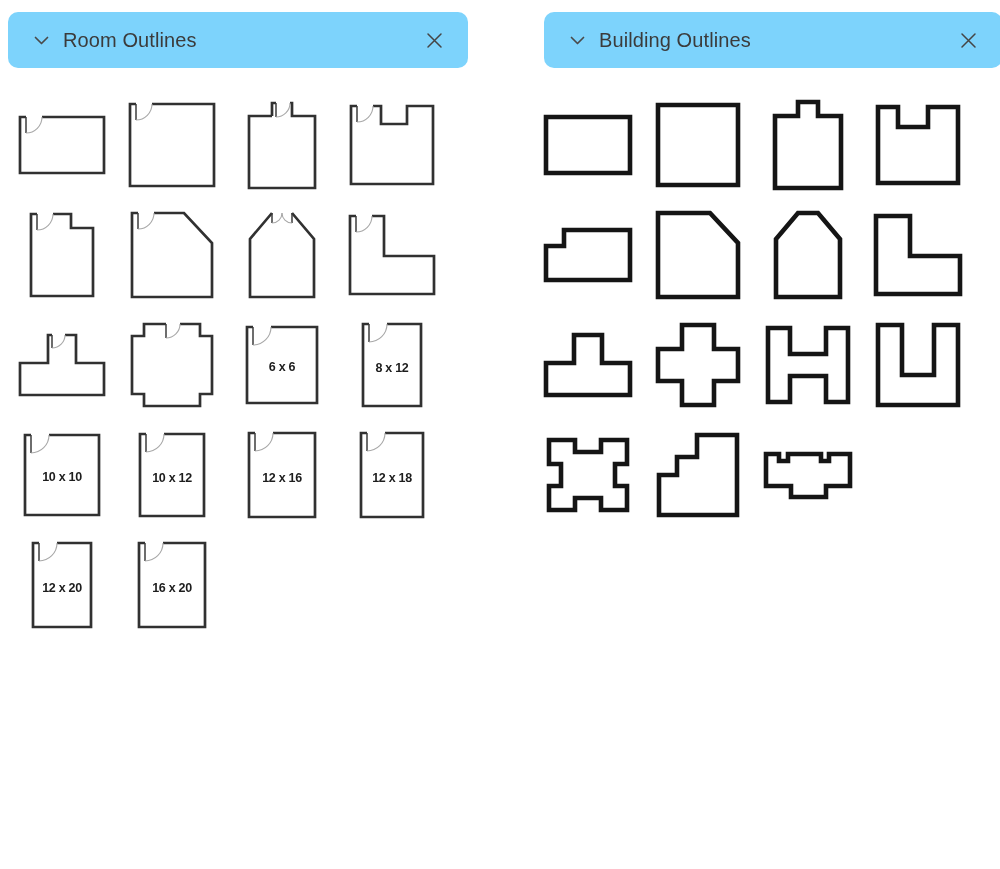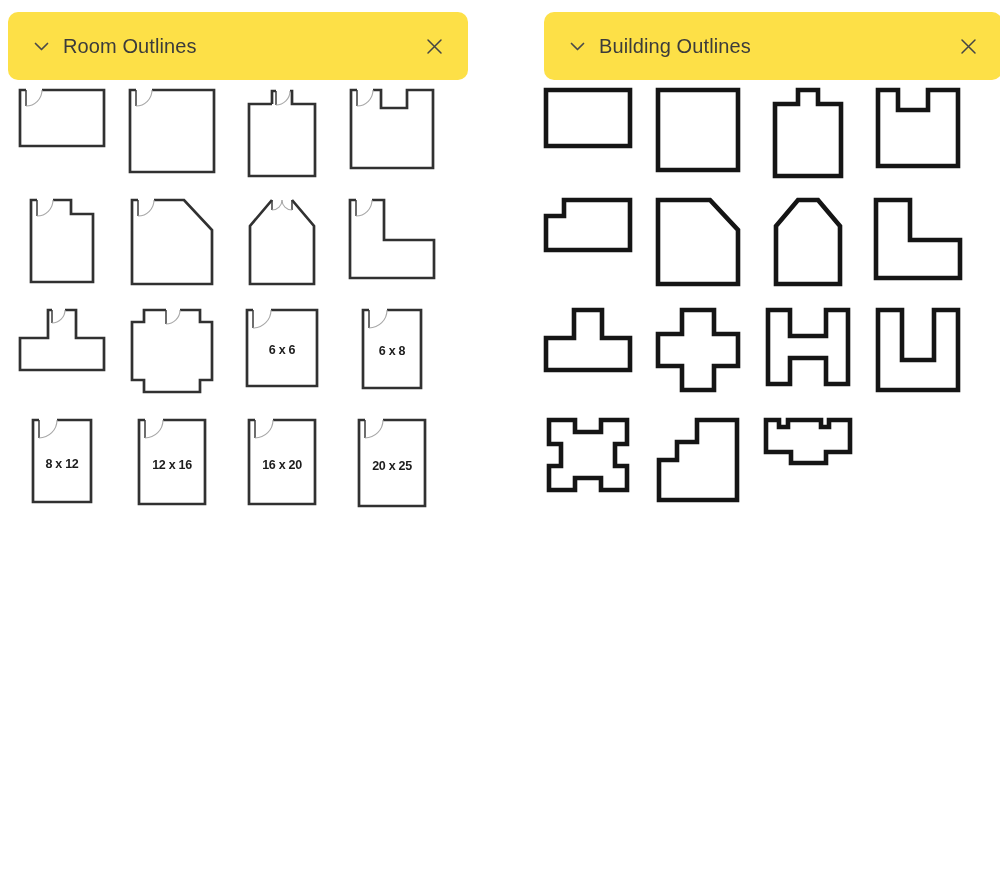--- a/index.html
+++ b/index.html
@@ -2,40 +2,40 @@
 <html><head>
 <meta charset="utf-8">
 <style>
   html,body{margin:0;padding:0;}
   body{
     width:1000px;height:869px;position:relative;background:#ffffff;
     font-family:"Liberation Sans",sans-serif;overflow:hidden;
   }
   
   .panel-hdr{
-    position:absolute;top:12px;height:68px;background:#fde047;border-radius:10px;
+    position:absolute;top:12px;height:56px;background:#7dd3fc;border-radius:10px;
     display:flex;align-items:center;padding:0 25px 0 26px;box-sizing:border-box;
     cursor:pointer;
   }
   .hdr-left{left:8px;width:460px;}
   .hdr-right{left:544px;width:458px;}
   .chev-btn,.close-btn{display:flex;align-items:center;justify-content:center;background:none;border:none;padding:0;cursor:pointer;}
   .chev svg,.chev{display:block;}
   .chev path{fill:none;stroke:#4a4a4a;stroke-width:1.7;stroke-linecap:round;stroke-linejoin:round;}
   .x path{fill:none;stroke:#454545;stroke-width:1.5;stroke-linecap:round;}
   .hdr-title{margin-left:14px;font-size:20px;font-weight:500;color:#3b3b3b;letter-spacing:0.1px;}
   .close-btn{margin-left:auto;}
   
   .grid{
     position:absolute;top:90px;display:grid;
     grid-template-columns:repeat(4,110px);grid-auto-rows:110px;
   }
   .grid-left{left:7px;}
   .grid-right{left:533px;}
-  .cell{display:flex;justify-content:center;cursor:pointer;}
+  .cell{display:flex;align-items:center;justify-content:center;cursor:pointer;}
   
   .room-svg .wall{fill:none;stroke:#313131;stroke-width:2.7;}
   .bld-svg  .wall{fill:none;stroke:#151515;stroke-width:4.6;}
   .leaf{fill:none;stroke:#3c3c3c;stroke-width:1.5;}
   .arc{fill:none;stroke:#a8a8a8;stroke-width:1.1;}
   .dim{font-family:"Liberation Sans",sans-serif;font-size:12.5px;font-weight:700;fill:#1d1d1d;letter-spacing:-0.3px;}
 </style>
 </head>
 <body>
 
@@ -142,59 +142,75 @@
     </div>
     <div class="cell">
       <svg class="room-svg" width="70" height="76" viewBox="0 0 70 76" style="overflow:visible">
         <path class="wall" d="M 6 0 H 0 V 76 H 70 V 0 H 24"></path>
         <path class="leaf" d="M 6 0 V 18"></path>
         <path class="arc" d="M 6 18 A 18 18 0 0 0 24 0"></path>
         <text class="dim" x="35" y="44" text-anchor="middle">6 x 6</text>
       </svg>
     </div>
     <div class="cell">
-      <svg class="room-svg" width="58" height="78" viewBox="0 0 58 78" style="overflow:visible">
-        <path class="wall" d="M 6 0 H 0 V 78 H 58 V 0 H 24"></path>
-        <path class="leaf" d="M 6 0 V 18"></path>
-        <path class="arc" d="M 6 18 A 18 18 0 0 0 24 0"></path>
-        <text class="dim" x="29" y="45" text-anchor="middle">6 x 8</text>
-      </svg>
-    </div>
-    <div class="cell">
       <svg class="room-svg" width="58" height="82" viewBox="0 0 58 82" style="overflow:visible">
         <path class="wall" d="M 6 0 H 0 V 82 H 58 V 0 H 24"></path>
         <path class="leaf" d="M 6 0 V 18"></path>
         <path class="arc" d="M 6 18 A 18 18 0 0 0 24 0"></path>
         <text class="dim" x="29" y="48" text-anchor="middle">8 x 12</text>
       </svg>
     </div>
     <div class="cell">
+      <svg class="room-svg" width="74" height="80" viewBox="0 0 74 80" style="overflow:visible">
+        <path class="wall" d="M 6 0 H 0 V 80 H 74 V 0 H 24"></path>
+        <path class="leaf" d="M 6 0 V 18"></path>
+        <path class="arc" d="M 6 18 A 18 18 0 0 0 24 0"></path>
+        <text class="dim" x="37" y="46" text-anchor="middle">10 x 10</text>
+      </svg>
+    </div>
+    <div class="cell">
+      <svg class="room-svg" width="64" height="82" viewBox="0 0 64 82" style="overflow:visible">
+        <path class="wall" d="M 6 0 H 0 V 82 H 64 V 0 H 24"></path>
+        <path class="leaf" d="M 6 0 V 18"></path>
+        <path class="arc" d="M 6 18 A 18 18 0 0 0 24 0"></path>
+        <text class="dim" x="32" y="48" text-anchor="middle">10 x 12</text>
+      </svg>
+    </div>
+    <div class="cell">
       <svg class="room-svg" width="66" height="84" viewBox="0 0 66 84" style="overflow:visible">
         <path class="wall" d="M 6 0 H 0 V 84 H 66 V 0 H 24"></path>
         <path class="leaf" d="M 6 0 V 18"></path>
         <path class="arc" d="M 6 18 A 18 18 0 0 0 24 0"></path>
         <text class="dim" x="33" y="49" text-anchor="middle">12 x 16</text>
       </svg>
     </div>
     <div class="cell">
+      <svg class="room-svg" width="62" height="84" viewBox="0 0 62 84" style="overflow:visible">
+        <path class="wall" d="M 6 0 H 0 V 84 H 62 V 0 H 24"></path>
+        <path class="leaf" d="M 6 0 V 18"></path>
+        <path class="arc" d="M 6 18 A 18 18 0 0 0 24 0"></path>
+        <text class="dim" x="31" y="49" text-anchor="middle">12 x 18</text>
+      </svg>
+    </div>
+    <div class="cell">
+      <svg class="room-svg" width="58" height="84" viewBox="0 0 58 84" style="overflow:visible">
+        <path class="wall" d="M 6 0 H 0 V 84 H 58 V 0 H 24"></path>
+        <path class="leaf" d="M 6 0 V 18"></path>
+        <path class="arc" d="M 6 18 A 18 18 0 0 0 24 0"></path>
+        <text class="dim" x="29" y="49" text-anchor="middle">12 x 20</text>
+      </svg>
+    </div>
+    <div class="cell">
       <svg class="room-svg" width="66" height="84" viewBox="0 0 66 84" style="overflow:visible">
         <path class="wall" d="M 6 0 H 0 V 84 H 66 V 0 H 24"></path>
         <path class="leaf" d="M 6 0 V 18"></path>
         <path class="arc" d="M 6 18 A 18 18 0 0 0 24 0"></path>
         <text class="dim" x="33" y="49" text-anchor="middle">16 x 20</text>
       </svg>
     </div>
-    <div class="cell">
-      <svg class="room-svg" width="66" height="86" viewBox="0 0 66 86" style="overflow:visible">
-        <path class="wall" d="M 6 0 H 0 V 86 H 66 V 0 H 24"></path>
-        <path class="leaf" d="M 6 0 V 18"></path>
-        <path class="arc" d="M 6 18 A 18 18 0 0 0 24 0"></path>
-        <text class="dim" x="33" y="50" text-anchor="middle">20 x 25</text>
-      </svg>
-    </div>
   </div>
 <div class="grid grid-right">
     <div class="cell">
       <svg class="bld-svg" width="84" height="56" viewBox="0 0 84 56" style="overflow:visible">
         <path class="wall" d="M 0 0 H 84 V 56 H 0 Z"></path>
       </svg>
     </div>
     <div class="cell">
       <svg class="bld-svg" width="80" height="80" viewBox="0 0 80 80" style="overflow:visible">
         <path class="wall" d="M 0 0 H 80 V 80 H 0 Z"></path>

